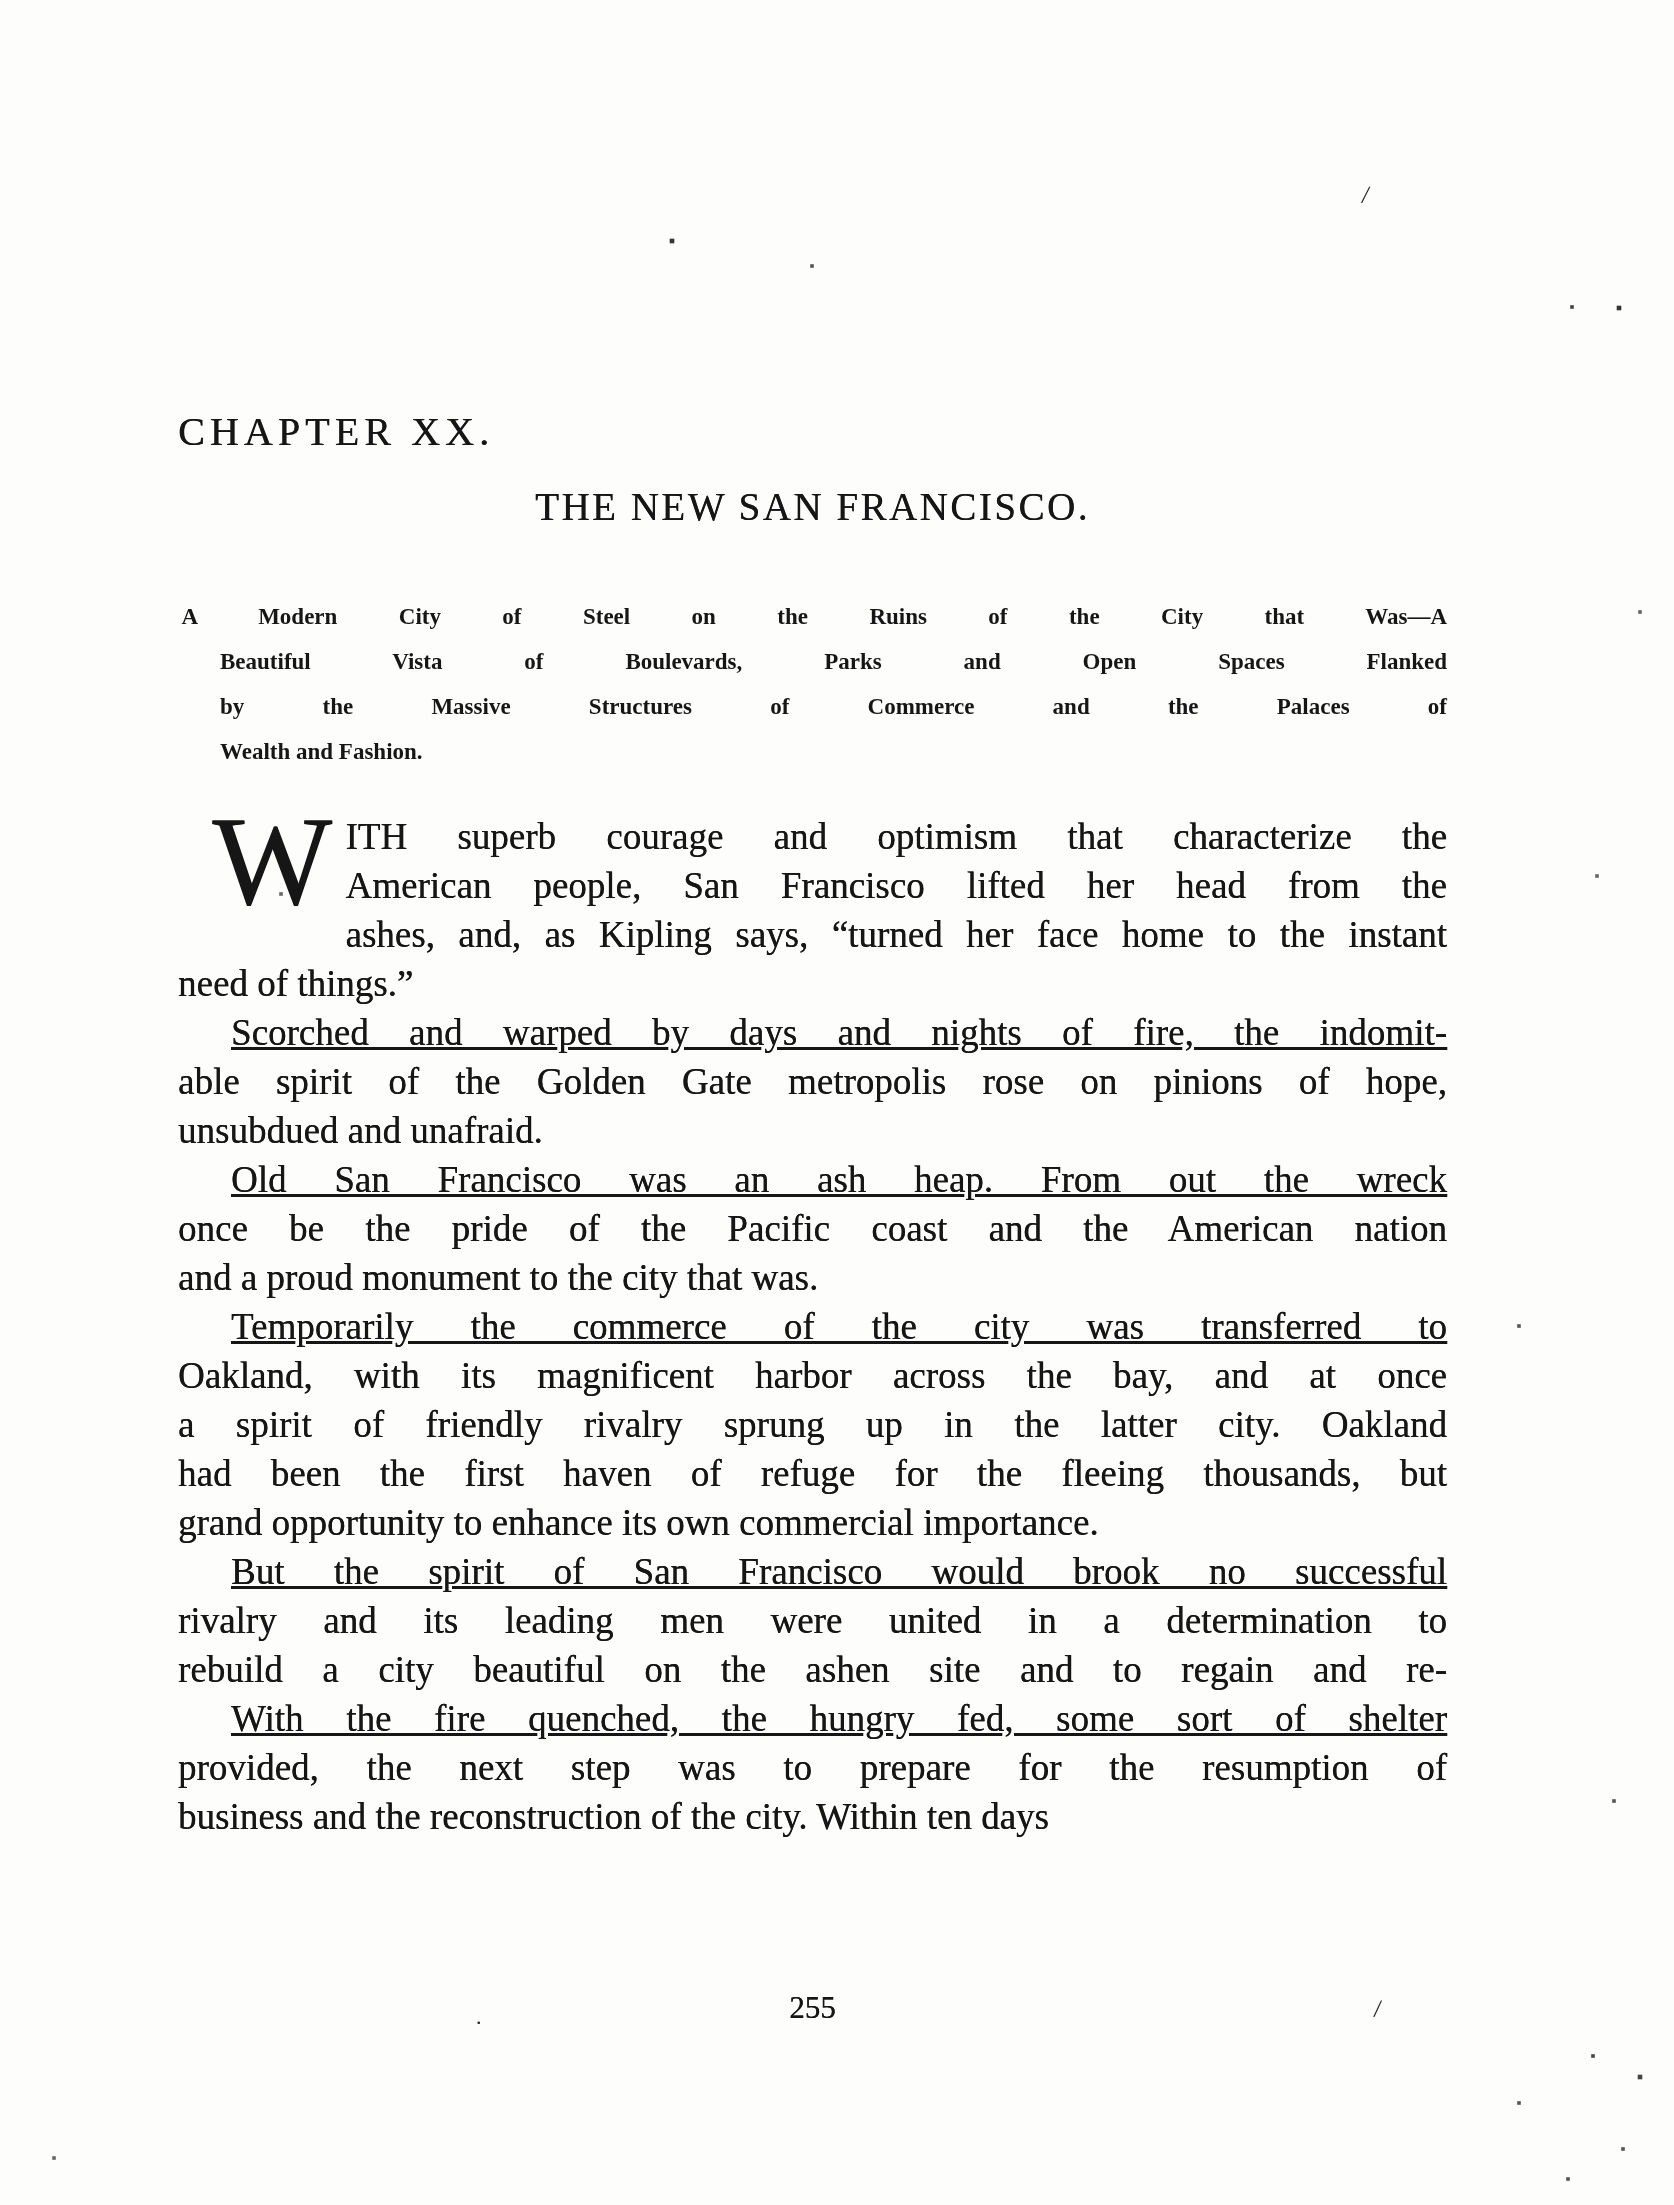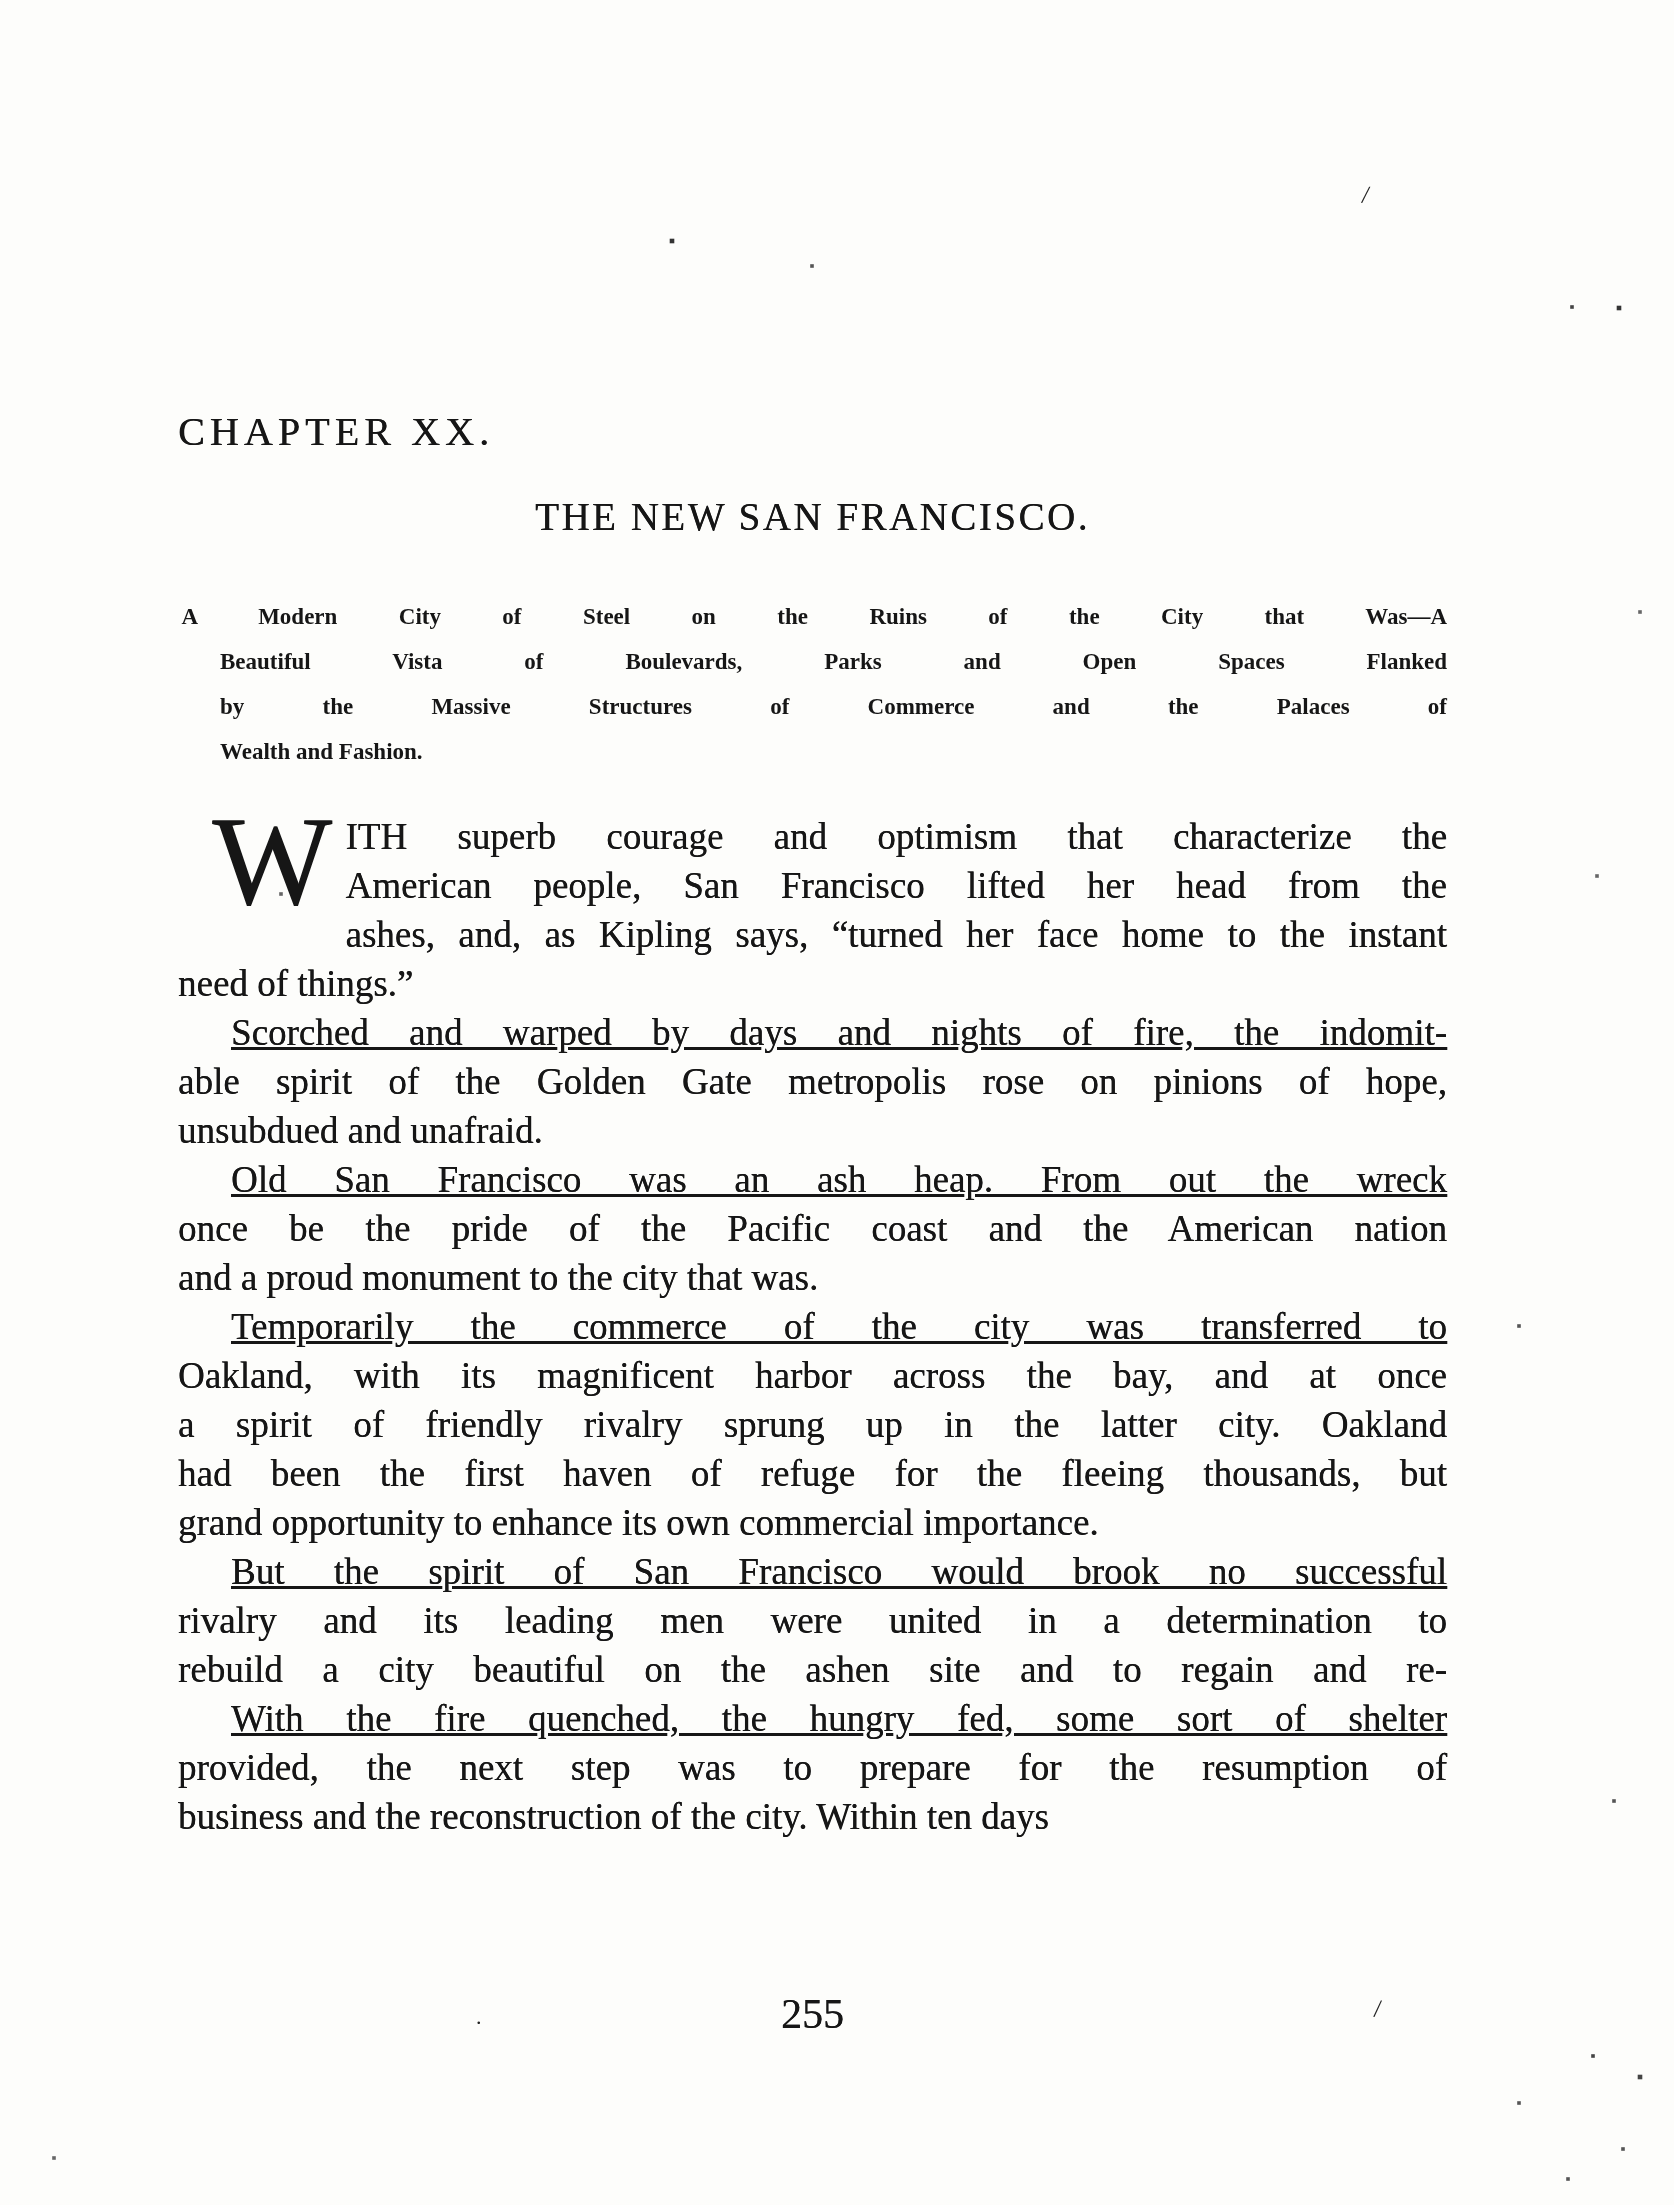--- a/index.html
+++ b/index.html
@@ -26,21 +26,21 @@
   
   .chapter-title {
     top: 408px;
     text-align: left;
     font-size: 40px;
     letter-spacing: 5.1px;
     text-shadow: 0.4px 0 0 currentColor;
     white-space: nowrap;
   }
   .section-title {
-    top: 494px;
+    top: 484px;
     text-align: center;
     font-size: 39px;
     letter-spacing: 2.5px;
     text-shadow: 0.3px 0 0 currentColor;
     white-space: nowrap;
   }
   
   .summary {
     top: 594px;
     font-size: 23px;
@@ -67,21 +67,21 @@
     font-size: 127px;
     line-height: 95px;
     height: 99px;
     margin: 1.7px 13.6px 0 34px;
     text-shadow: 0.8px 0 0 currentColor;
   }
   
   .page-number {
     top: 1990px;
     text-align: center;
-    font-size: 42px;
+    font-size: 31px;
     text-shadow: 0.3px 0 0 currentColor;
   }
   
   .mark {
     position: absolute;
     font-size: 25.5px;
     color: #222;
   }
   .mark-slash-top  { left: 1362px; top: 180px; transform: rotate(8deg); }
   .mark-slash-bottom { left: 1374px; top: 1994px; transform: rotate(6deg); }

